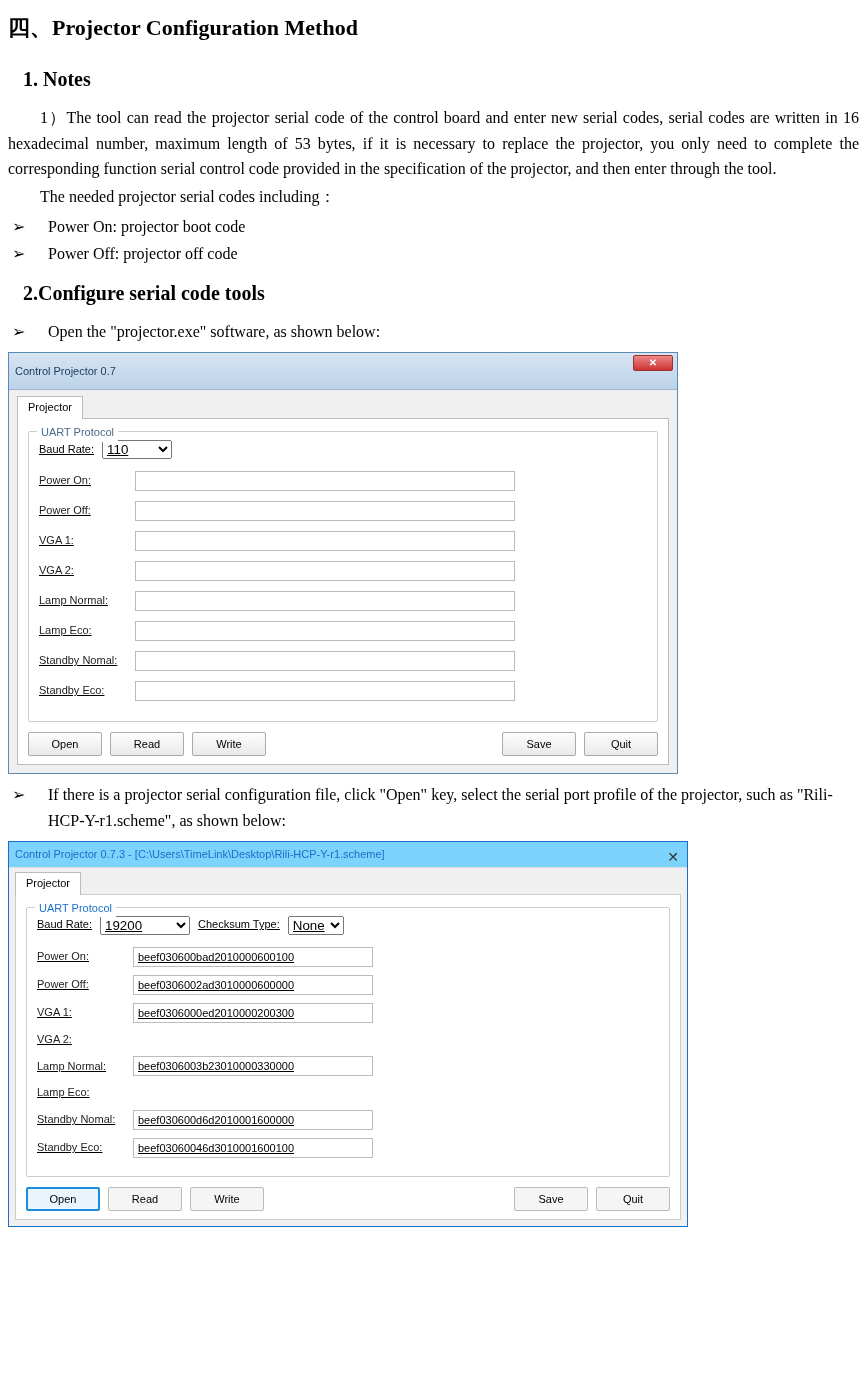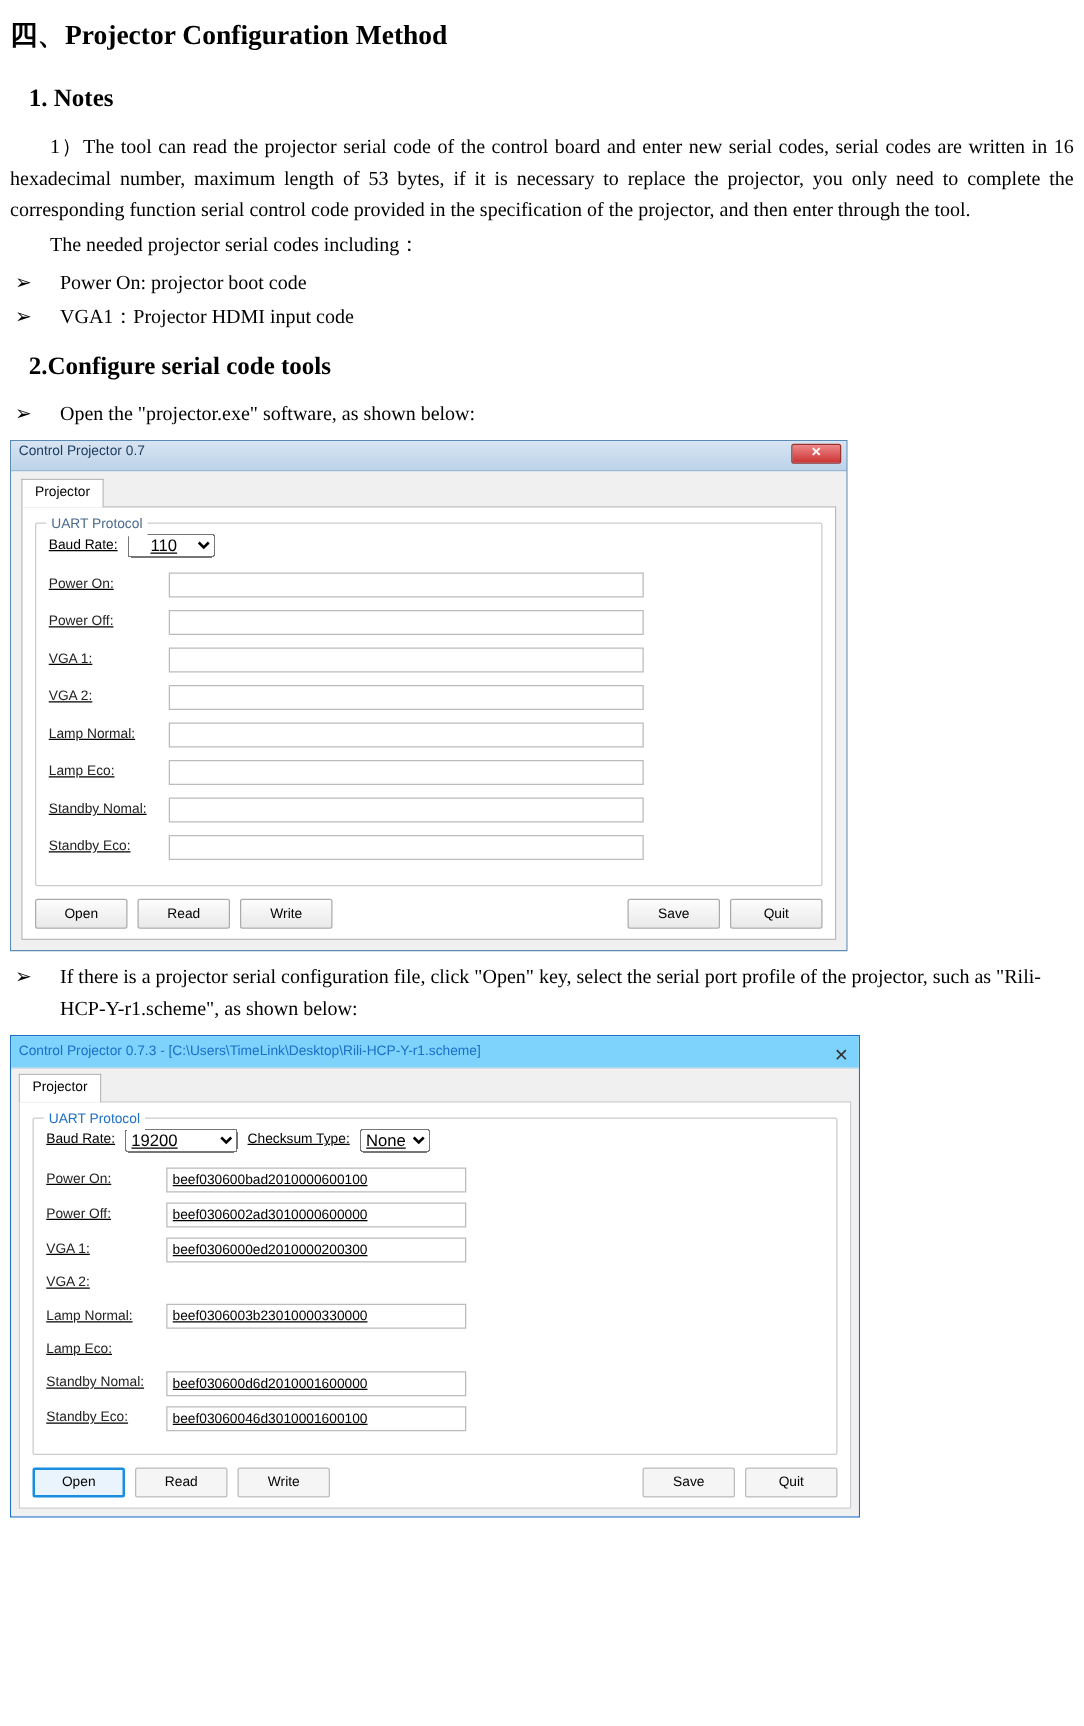--- a/index.html
+++ b/index.html
@@ -7,21 +7,21 @@
     h1 { font-size: 22px; font-weight: bold; margin-bottom: 18px; }
     h2 { font-size: 20px; font-weight: bold; margin-top: 10px; margin-bottom: 10px; margin-left: 15px; }
     .indent { text-indent: 2em; }
     p { text-align: justify; margin-bottom: 2px; }
     .bullets { list-style: none; padding-left: 0; margin-top: 4px; margin-bottom: 8px; }
     .bullets li { padding-left: 40px; position: relative; margin-bottom: 2px; }
     .bullets li::before { content: "➢"; position: absolute; left: 4px; color: #000; }
     .screenshot { margin: 6px 0 8px 0; }
     
     .win7 { width: 670px; border: 1px solid #5b8bb5; background: #fff; font-family: Tahoma, Arial, sans-serif; font-size: 11px; }
-    .win7-titlebar { height: 24px; background: linear-gradient(#d7e4f2, #bcd3ea); display: flex; align-items: flex-start; padding: 0 6px; border-bottom: 1px solid #9cb6d3; position: relative; }
+    .win7-titlebar { height: 37px; background: linear-gradient(#d7e4f2, #bcd3ea); display: flex; align-items: center; padding: 0 6px; border-bottom: 1px solid #9cb6d3; position: relative; }
     .win7-titlebar-text { color: #1a3a5a; font-size: 11px; }
     .win7-close { position: absolute; right: 4px; top: 2px; width: 40px; height: 16px; background: linear-gradient(#e88, #c33); border: 1px solid #933; border-radius: 2px; display: flex; align-items: center; justify-content: center; color: #fff; font-weight: bold; font-size: 10px; }
     .win7-body { background: #f0f0f0; padding: 6px 8px 8px; }
     .tab { display: inline-block; background: #fff; border: 1px solid #bbb; border-bottom: none; padding: 2px 10px; font-size: 11px; position: relative; z-index: 1; }
     .tab-content { background: #fff; border: 1px solid #bbb; margin-top: -1px; padding: 8px 10px; }
     .uart-box { border: 1px solid #ccc; border-radius: 2px; padding: 8px 10px 10px; position: relative; margin-top: 4px; text-decoration: underline; }
     .uart-box .legend { position: absolute; top: -8px; left: 8px; background: #fff; padding: 0 4px; font-size: 11px; color: #4a6a8a; }
     .row { display: flex; align-items: center; margin-bottom: 10px; }
     .row label { width: 96px; font-size: 11px; color: #222; flex-shrink: 0; }
     .row input[type="text"] { flex: 0 0 380px; height: 20px; border: 1px solid #bbb; padding: 1px 4px; font-size: 11px; background: #fff; }
@@ -49,21 +49,21 @@
 
 <h1>四、Projector Configuration Method</h1>
 
 <h2>1. Notes</h2>
 
 <p class="indent">1）The tool can read the projector serial code of the control board and enter new serial codes, serial codes are written in 16 hexadecimal number, maximum length of 53 bytes, if it is necessary to replace the projector, you only need to complete the corresponding function serial control code provided in the specification of the projector, and then enter through the tool.</p>
 <p class="indent">The needed projector serial codes including：</p>
 
 <ul class="bullets">
   <li>Power On: projector boot code</li>
-  <li>VGA1：Projector HDMI input code</li>
+  <li>Power Off: projector off code</li>
 </ul>
 
 <h2>2.Configure serial code tools</h2>
 
 <ul class="bullets">
   <li>Open the "projector.exe" software, as shown below:</li>
 </ul>
 
 <div class="screenshot">
   <div class="win7">
@@ -73,21 +73,21 @@
           <span>✕</span>
         </div>
     </div>
     <div class="win7-body">
       <div class="tab">Projector</div>
       <div class="tab-content">
         <div class="uart-box">
           <span class="legend">UART Protocol</span>
           <div class="first-row">
             <label>Baud Rate:</label>
-            <select style="width:70px;text-align:center;"><option>110</option></select>
+            <select style="width:70px;"><option>110</option></select>
           </div>
           <div class="row">
               <label>Power On:</label>
               <input type="text" value="" style="">
             </div>
           <div class="row">
               <label>Power Off:</label>
               <input type="text" value="" style="">
             </div>
           <div class="row">

